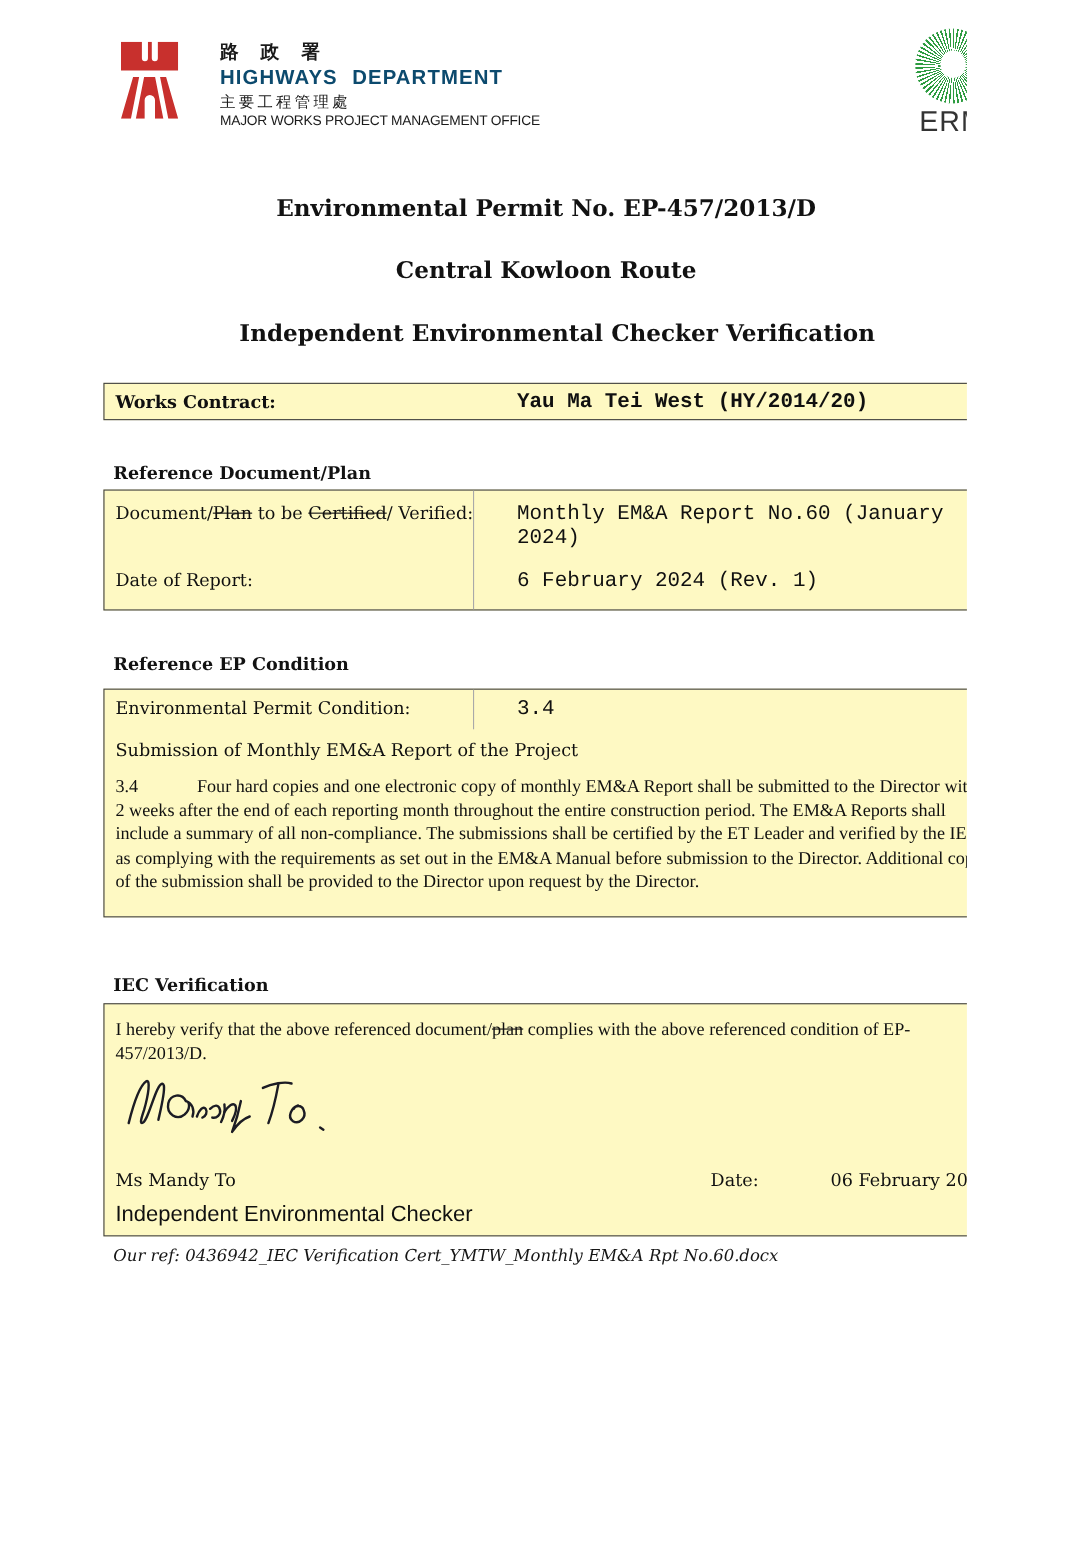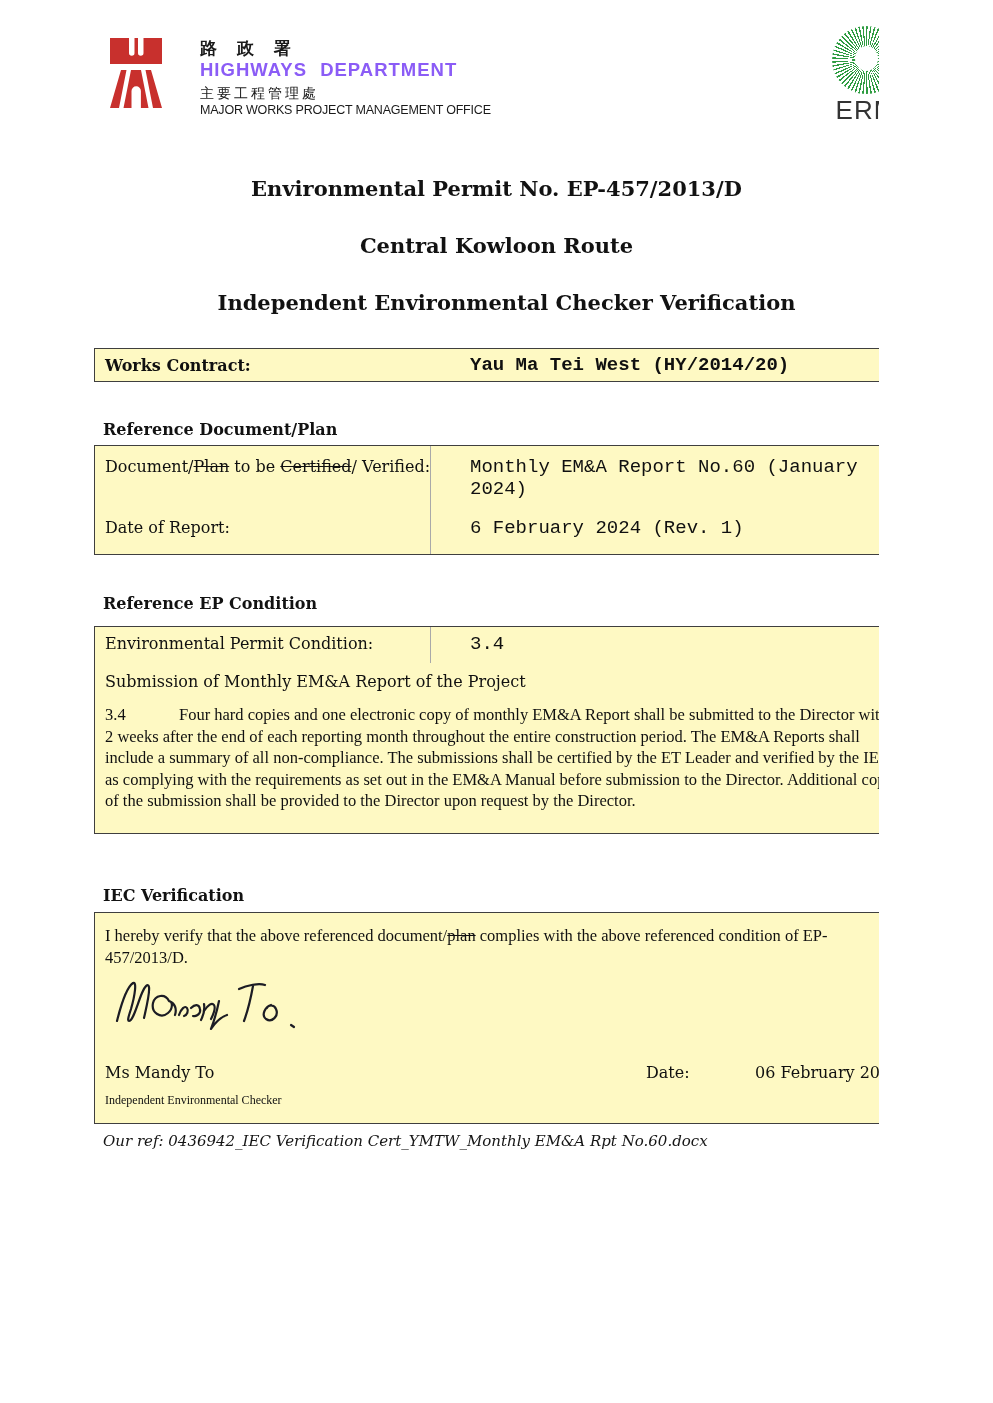--- a/index.html
+++ b/index.html
@@ -6,21 +6,21 @@
   .page{position:relative;width:879px;height:1403px;background:#ffffff;overflow:hidden;
         font-family:"Liberation Serif",serif;color:#101010;}
   .abs{position:absolute;}
 
   
   .hyd-logo{left:110px;top:38px;width:52px;height:70px;}
   .hyd-text{left:200px;top:40px;line-height:1;}
   .hyd-cn-name{font-family:"DejaVu Sans",sans-serif;font-weight:bold;font-size:17px;
                letter-spacing:7px;color:#1a1a1a;}
   .hyd-en-name{font-family:"Liberation Sans",sans-serif;font-weight:bold;font-size:18.5px;
-               letter-spacing:1px;word-spacing:7px;color:#8b5cf6;margin-top:4px;}
+               letter-spacing:1px;word-spacing:7px;color:#0c4a6e;margin-top:4px;}
   .hyd-cn-office{font-family:"DejaVu Sans",sans-serif;font-size:14px;letter-spacing:3px;
                color:#1a1a1a;margin-top:6px;}
   .hyd-en-office{font-family:"Liberation Sans",sans-serif;font-size:12.5px;letter-spacing:-0.2px;
                color:#1a1a1a;margin-top:4px;}
   .erm-wrap{left:820px;top:26px;width:92px;text-align:center;}
   .erm-sunburst{width:68px;height:68px;margin:0 auto;border-radius:50%;
       background:repeating-conic-gradient(#2e9c41 0 2.8deg,#ffffff 2.8deg 6.8deg);position:relative;}
   .erm-sunburst::after{content:"";position:absolute;left:23px;top:20px;width:23px;height:25px;
       background:#ffffff;border-radius:50%;}
   .erm-label{font-family:Liberation Sans, sans-serif;font-size:26px;letter-spacing:1px;
@@ -51,21 +51,21 @@
   .div-b3{left:430px;top:627px;height:36px;}
 
   .subheading{font-family:"DejaVu Serif",serif;font-size:16px;margin-top:17px;}
   .clause{font-size:16.5px;line-height:21.5px;margin-top:13px;font-family:"Liberation Serif",serif;}
   .clause-num{display:inline-block;width:74px;}
 
   
   .statement{position:absolute;left:10px;top:12px;width:800px;font-size:16.5px;line-height:21.5px;}
   .signature{position:absolute;left:16px;top:58px;}
   .signer-name{position:absolute;left:10px;top:150px;font-family:"DejaVu Serif",serif;font-size:16px;}
-  .signer-title{position:absolute;left:10px;top:180px;font-family:Liberation Serif, serif;font-size:12px;}
+  .signer-title{position:absolute;left:10px;top:180px;font-family:Liberation Sans, sans-serif;font-size:20px;}
   .date-label{position:absolute;left:551px;top:150px;font-family:"DejaVu Serif",serif;font-size:16px;}
   .date-value{position:absolute;left:660px;top:150px;font-family:"DejaVu Serif",serif;font-size:16px;}
 
   .our-ref{left:103px;top:1132px;font-family:"DejaVu Serif",serif;font-style:italic;
       font-size:15px;color:#151515;}
 </style>
 </head>
 <body>
 
 <div class="page">

